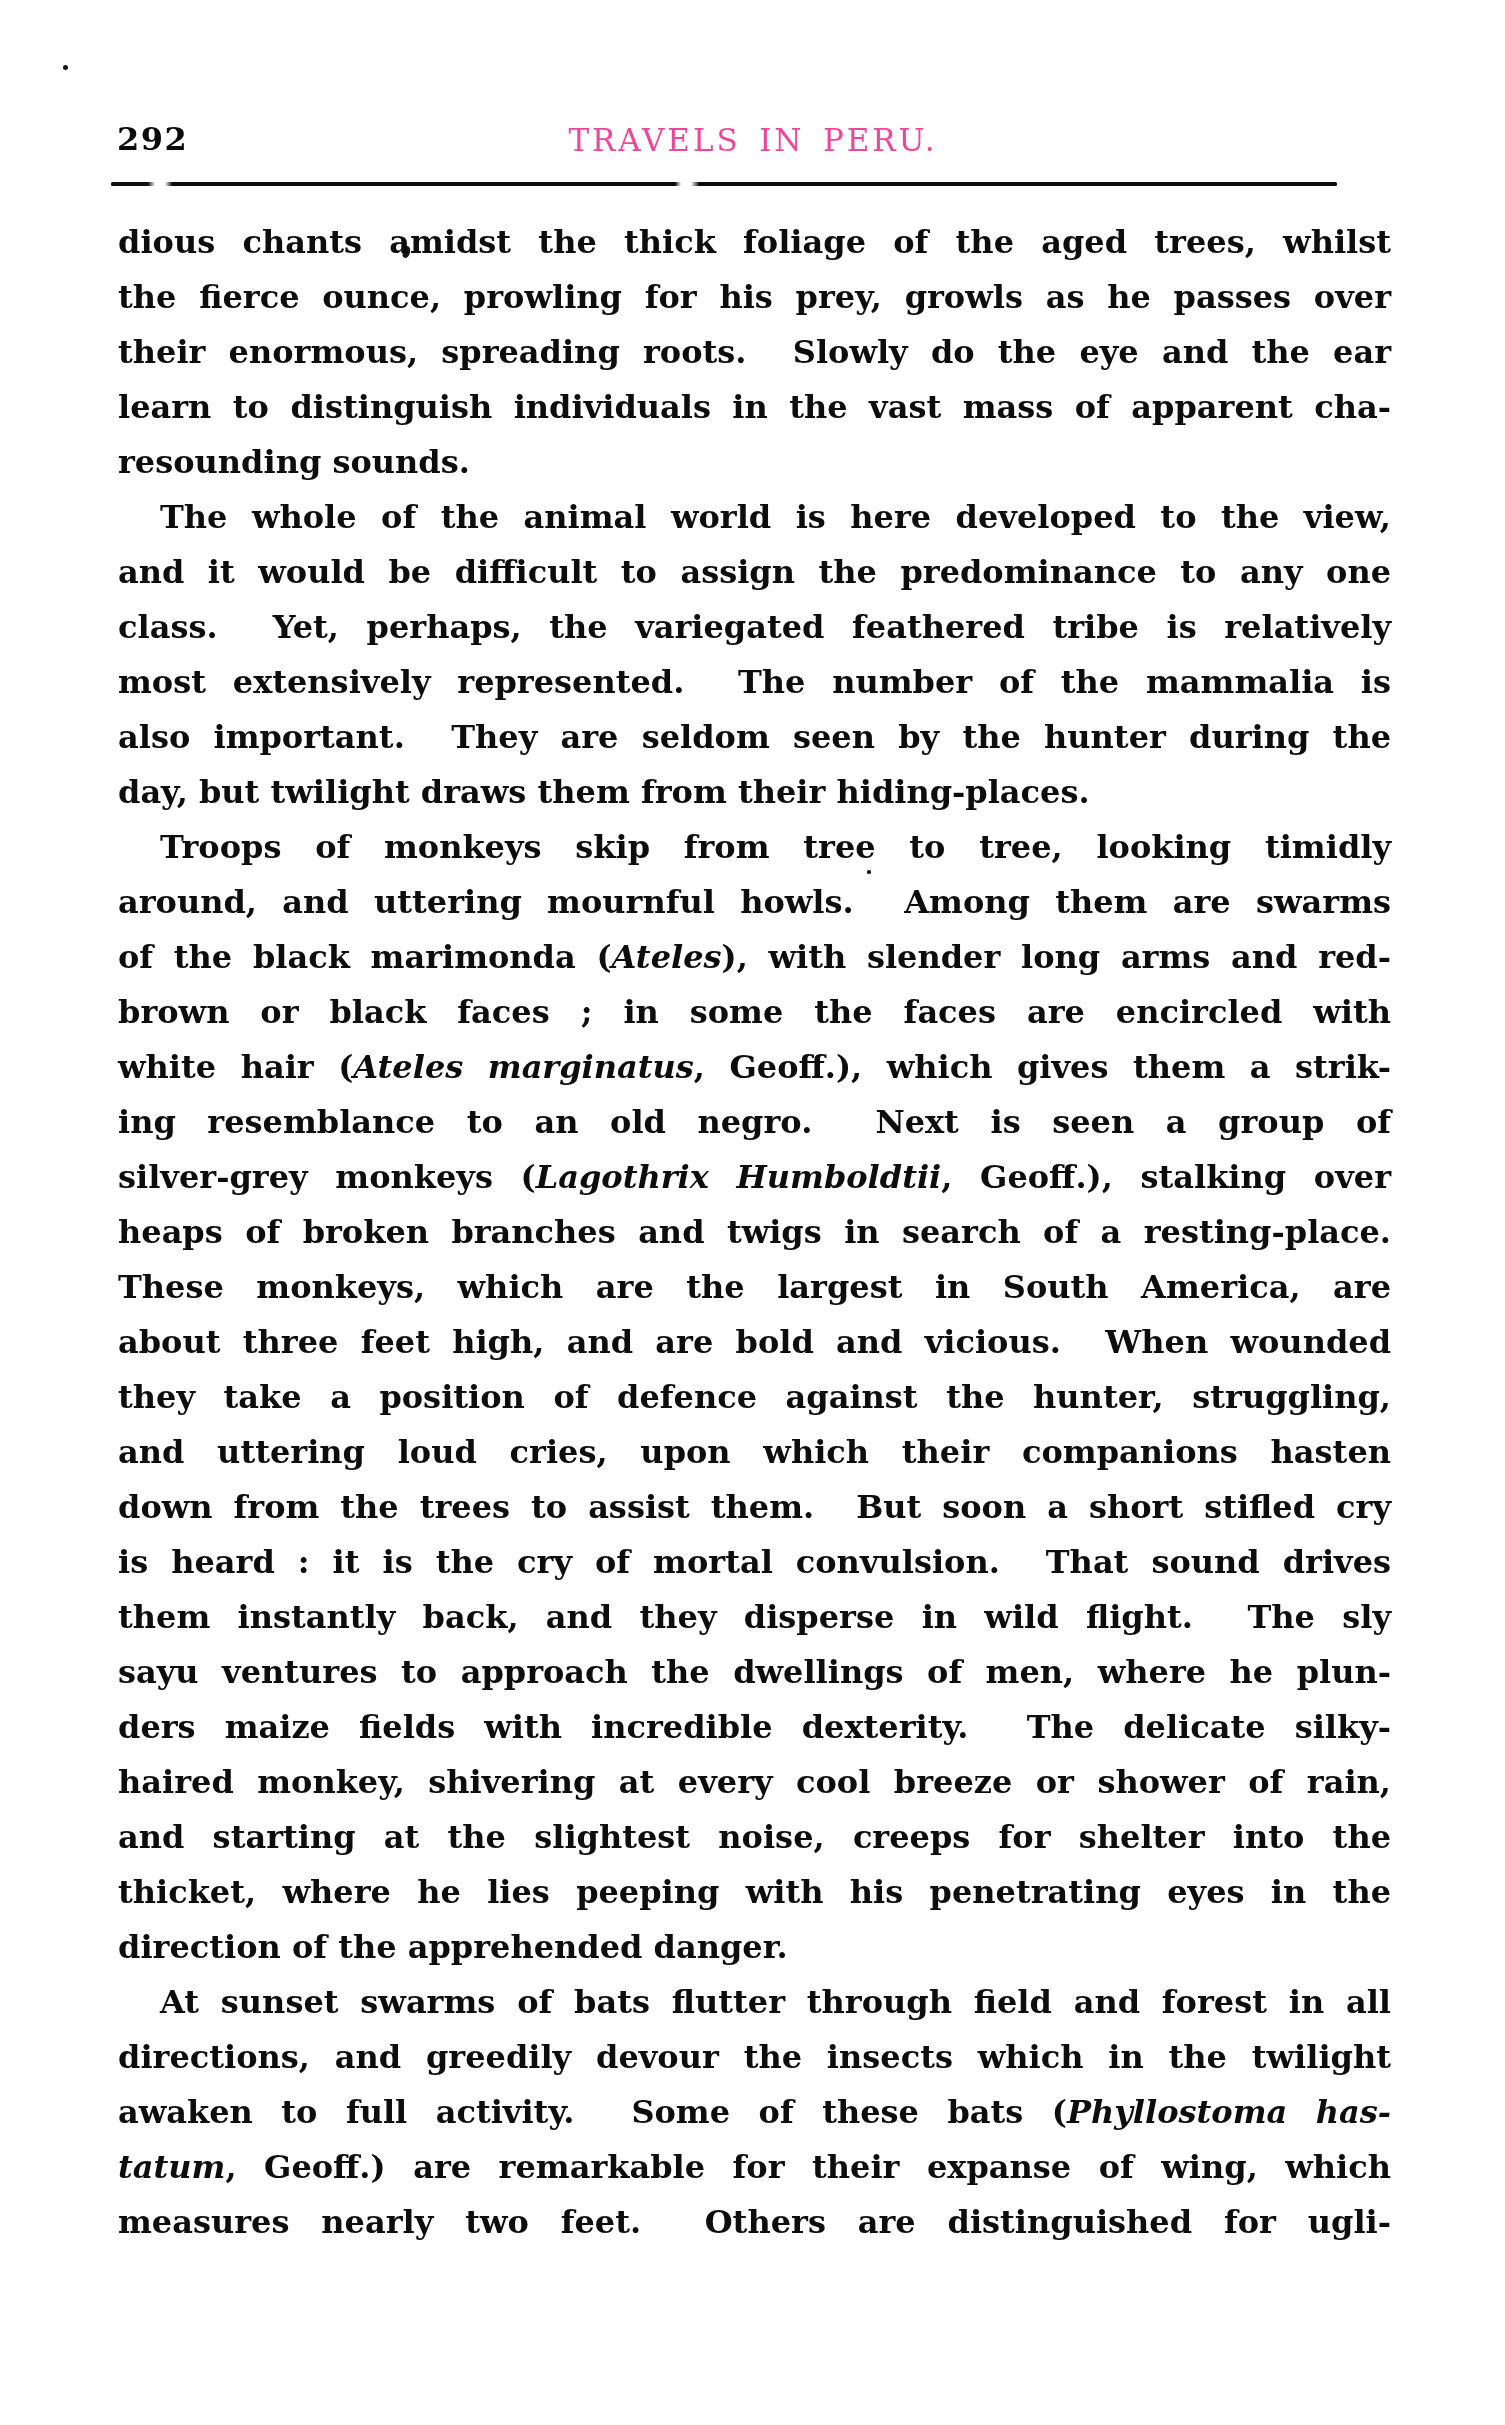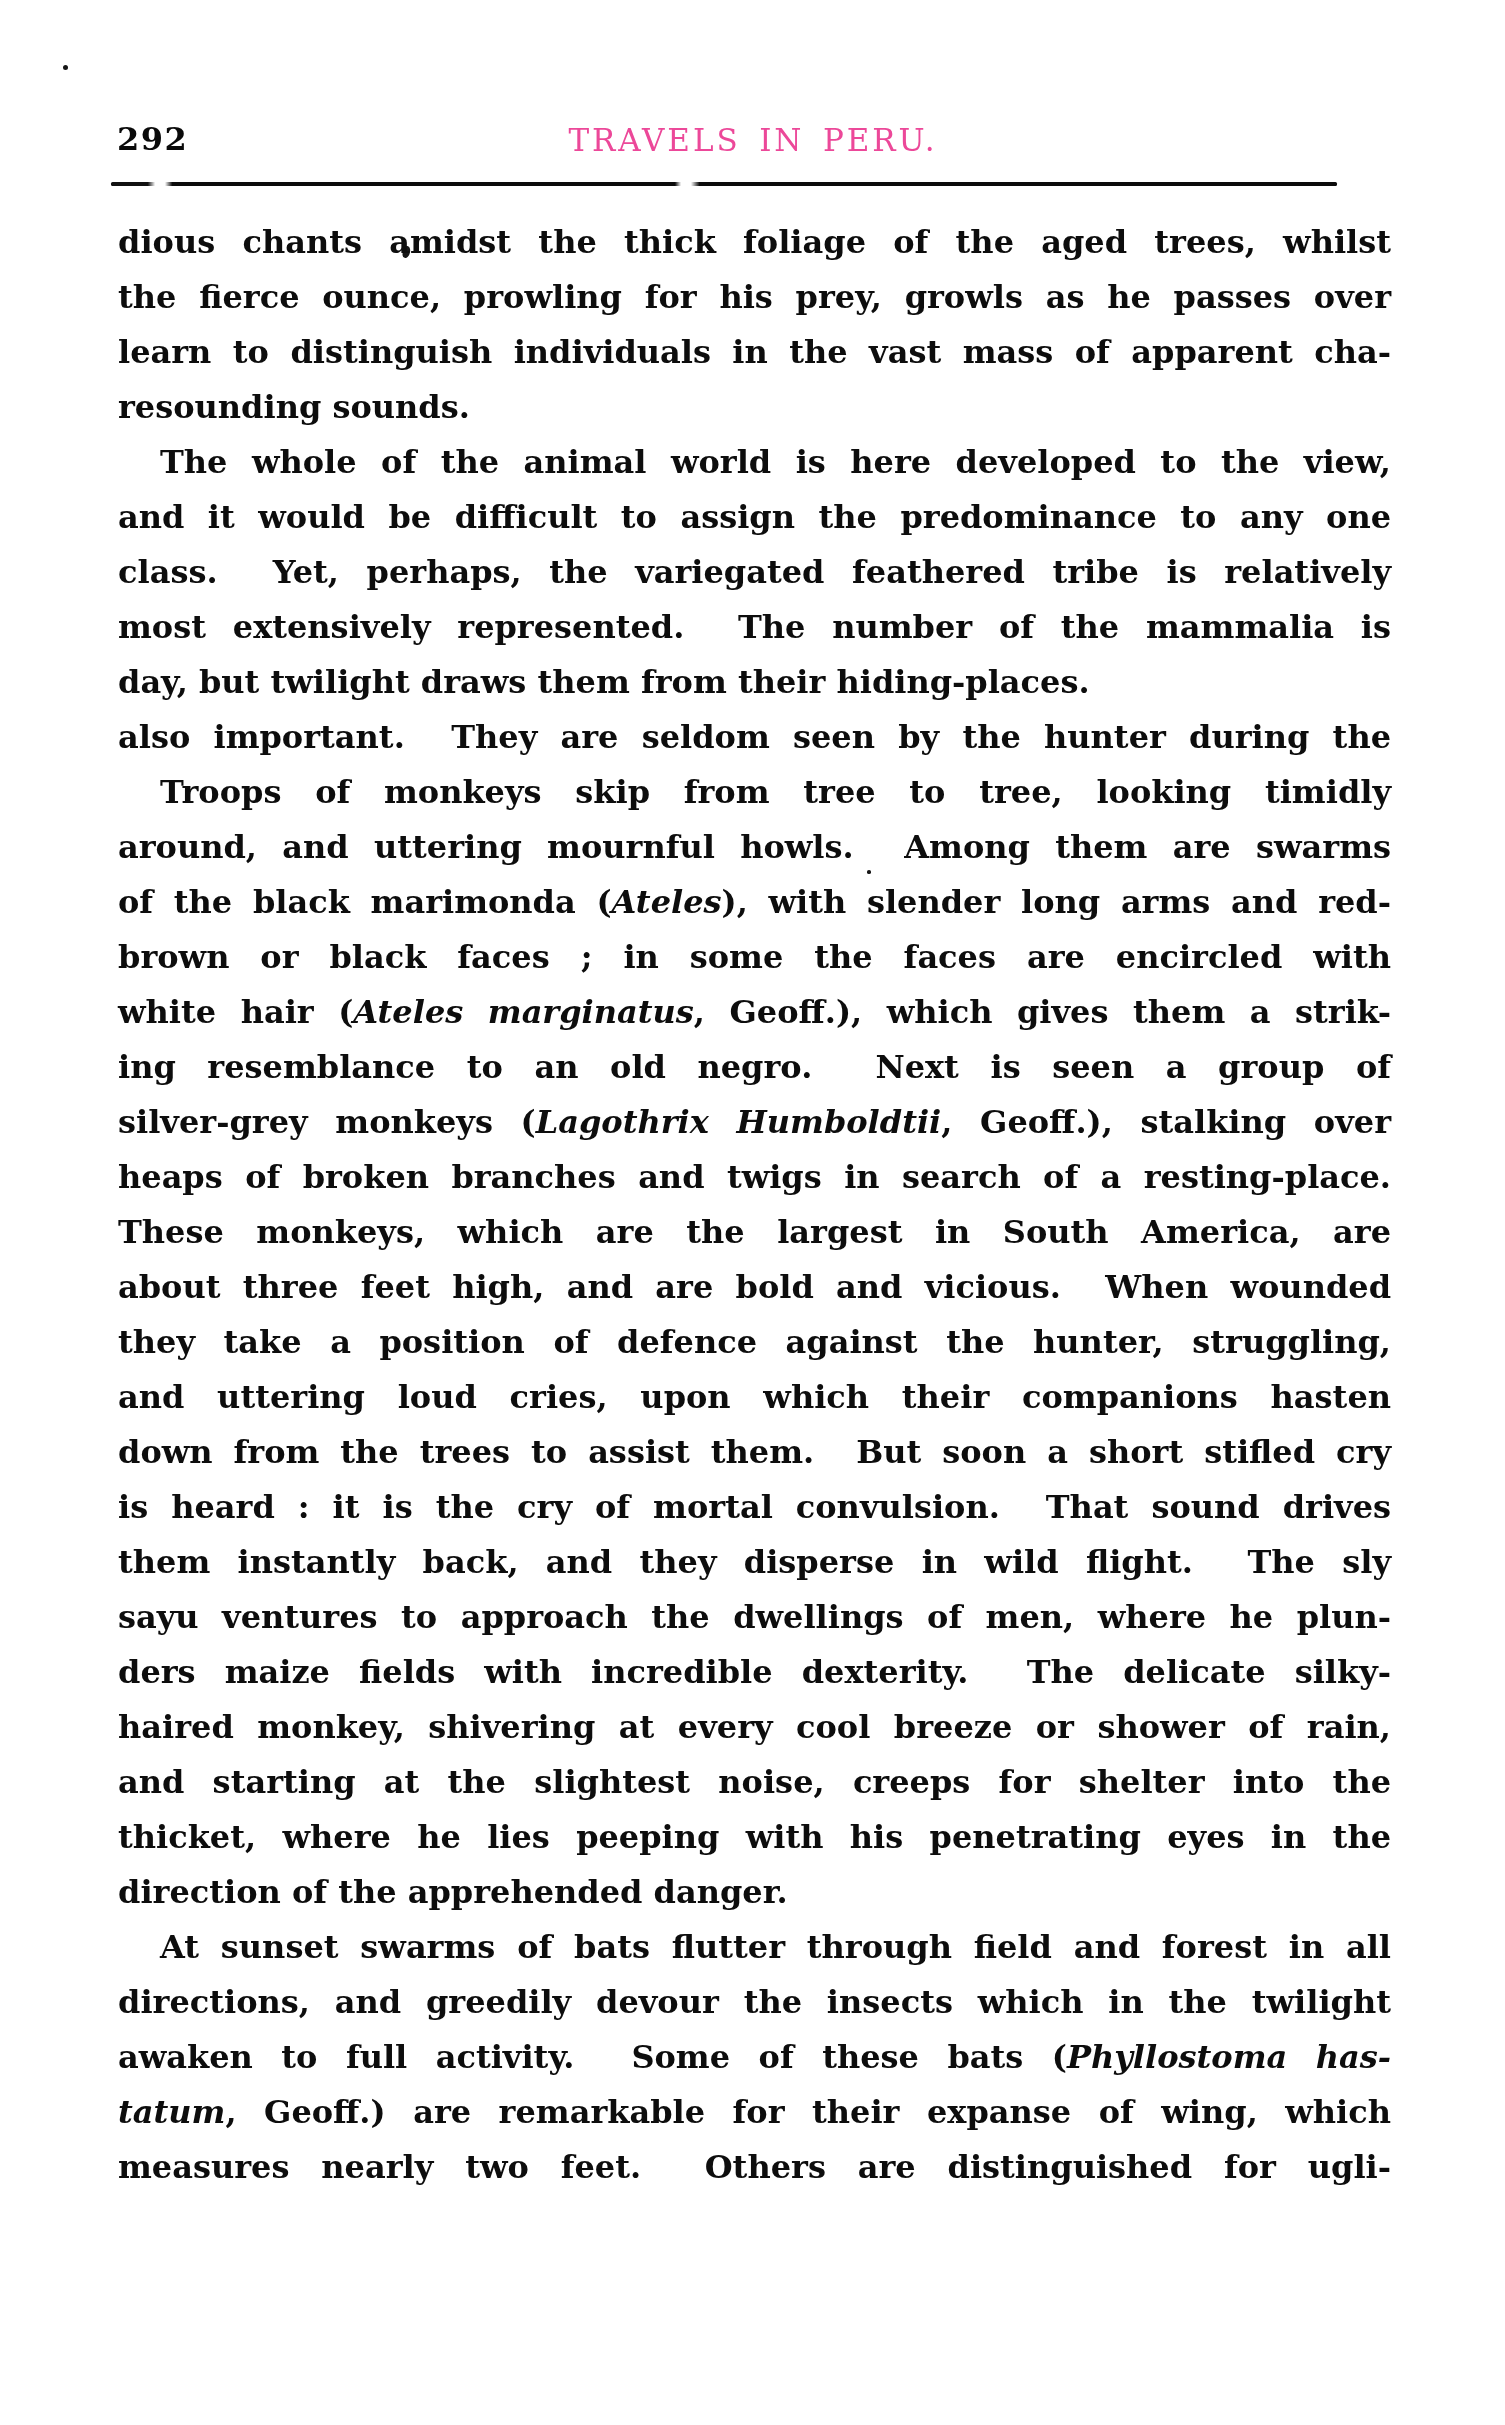--- a/index.html
+++ b/index.html
@@ -88,30 +88,31 @@
   <div class="page-number">292</div>
 
   <div class="running-title">TRAVELS IN PERU.</div>
 
   <div class="head-rule"></div>
 
   <div class="body-text">
       <div class="paragraph">
         <div class="line"><span>dious chants amidst the thick foliage of the aged trees, whilst</span></div>
         <div class="line"><span>the fierce ounce, prowling for his prey, growls as he passes over</span></div>
+        <div class="line"><span>their enormous, spreading roots.&nbsp; Slowly do the eye and the ear</span></div>
         <div class="line"><span>learn to distinguish individuals in the vast mass of apparent cha-</span></div>
         <div class="line para-end"><span>resounding sounds.</span></div>
       </div>
       <div class="paragraph">
         <div class="line indent"><span>The whole of the animal world is here developed to the view,</span></div>
         <div class="line"><span>and it would be difficult to assign the predominance to any one</span></div>
         <div class="line"><span>class.&nbsp; Yet, perhaps, the variegated feathered tribe is relatively</span></div>
         <div class="line"><span>most extensively represented.&nbsp; The number of the mammalia is</span></div>
+        <div class="line"><span>also important.&nbsp; They are seldom seen by the hunter during the</span></div>
         <div class="line para-end"><span>day, but twilight draws them from their hiding-places.</span></div>
-        <div class="line"><span>also important.&nbsp; They are seldom seen by the hunter during the</span></div>
       </div>
       <div class="paragraph">
         <div class="line indent"><span>Troops of monkeys skip from tree to tree, looking timidly</span></div>
         <div class="line"><span>around, and uttering mournful howls.&nbsp; Among them are swarms</span></div>
         <div class="line"><span>of the black marimonda (</span><i>Ateles</i><span>), with slender long arms and red-</span></div>
         <div class="line"><span>brown or black faces ; in some the faces are encircled with</span></div>
         <div class="line"><span>white hair (</span><i>Ateles marginatus</i><span>, Geoff.), which gives them a strik-</span></div>
         <div class="line"><span>ing resemblance to an old negro.&nbsp; Next is seen a group of</span></div>
         <div class="line"><span>silver-grey monkeys (</span><i>Lagothrix Humboldtii</i><span>, Geoff.), stalking over</span></div>
         <div class="line"><span>heaps of broken branches and twigs in search of a resting-place.</span></div>

